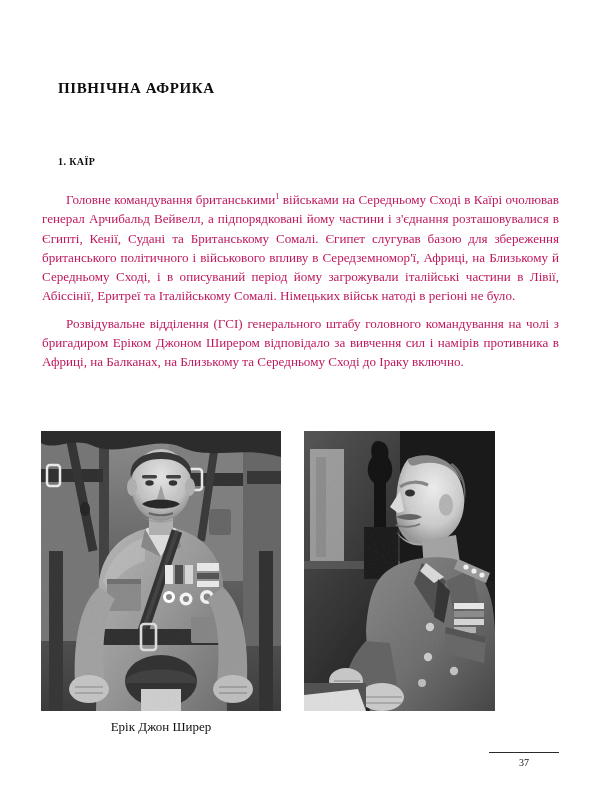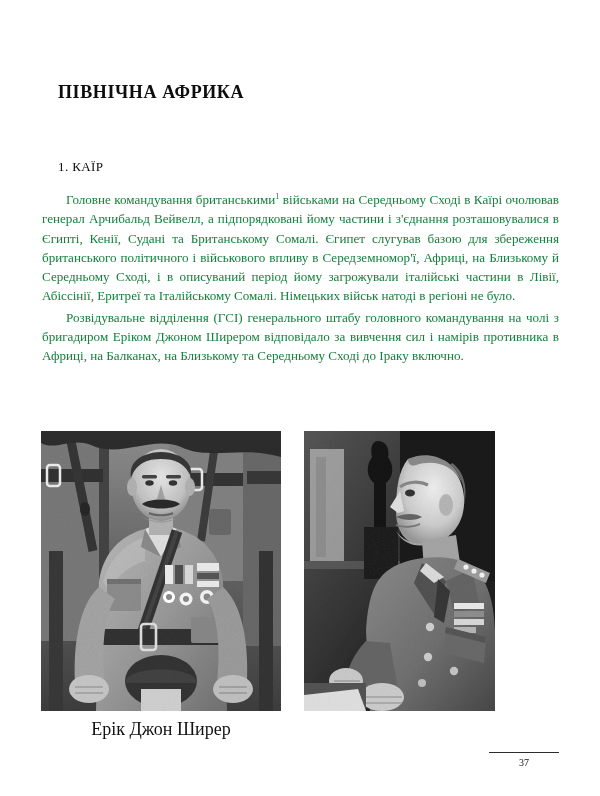--- a/index.html
+++ b/index.html
@@ -15,57 +15,57 @@
     overflow: hidden;
     font-family: "Liberation Serif", "DejaVu Serif", serif;
     color: #141414;
   }
 
   
   .chapter-title {
     position: absolute;
     left: 58px;
     top: 70px;
-    font-size: 18px;
+    font-size: 15px;
     font-weight: bold;
     letter-spacing: 0.6px;
     color: #0d0d0d;
     white-space: nowrap;
   }
 
   
   .section-heading {
     position: absolute;
     left: 58px;
     top: 148px;
-    font-size: 13px;
-    font-weight: normal;
+    font-size: 10px;
+    font-weight: bold;
     letter-spacing: 0.4px;
     color: #0d0d0d;
     white-space: nowrap;
   }
 
   
   .body-text {
     position: absolute;
     left: 42px;
     top: 190px;
     width: 517px;
   }
   .para {
     margin: 0;
     text-indent: 24px;
     text-align: justify;
     font-size: 13.1px;
     line-height: 19.3px;
-    color: #15803d;
+    color: #be185d;
     hyphens: manual;
   }
   .para + .para {
-    margin-top: 2px;
+    margin-top: 8px;
   }
   .para sup {
     font-size: 8.4px;
     vertical-align: super;
     line-height: 0;
   }
 
   
   .figures {
     position: absolute;
@@ -92,21 +92,21 @@
   .photo {
     position: absolute;
     inset: 0;
     filter: grayscale(100%) contrast(108%);
   }
 
   
   .caption {
     position: absolute;
     top: 719px;
-    font-size: 18px;
+    font-size: 13px;
     color: #111111;
     text-align: center;
     white-space: nowrap;
   }
   .caption-left {
     left: 41px;
     width: 240px;
   }
   .caption-right {
     left: 304px;

